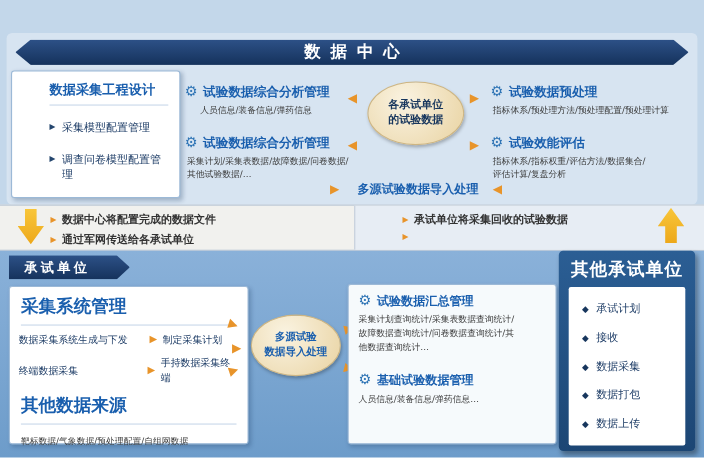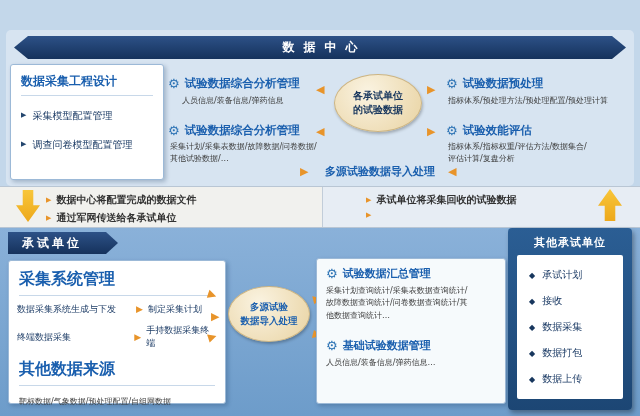--- a/index.html
+++ b/index.html
@@ -11,21 +11,21 @@
   }
   .abs { position:absolute; }
 
   .top-region { background:#d7e4f1; border-radius:5px; }
 
   .ribbon {
     display:flex; align-items:center; justify-content:center;
     background:linear-gradient(180deg,#2d5187,#15325c);
     color:#fff; font-weight:bold;
   }
-  .ribbon-main span { font-size:12px; letter-spacing:9px; text-indent:9px; }
+  .ribbon-main span { font-size:15px; letter-spacing:9px; text-indent:9px; }
   .clip-both { clip-path:polygon(0 50%, 14px 0, calc(100% - 14px) 0, 100% 50%, calc(100% - 14px) 100%, 14px 100%); }
   .clip-right {
     clip-path:polygon(0 0, calc(100% - 12px) 0, 100% 50%, calc(100% - 12px) 100%, 0 100%);
     justify-content:flex-start; padding-left:14px;
   }
   .clip-right span { font-size:12px; letter-spacing:3px; }
 
   .panel {
     background:#fff; border:1px solid #9cb9d7; border-radius:3px;
     box-shadow:2px 2px 4px rgba(23,54,93,.28);
@@ -74,40 +74,40 @@
   .row-left { width:114px; }
   .row .oarrow { font-size:9px; }
   .sec-desc { margin:10px 10px 0; font-size:8px; color:#3c3c3c; }
 
   .modules-panel { background:#f6fafc; border:1px solid #9cb9d7; border-radius:3px; box-shadow:2px 2px 4px rgba(23,54,93,.28); }
 
   .dark-panel {
     background:linear-gradient(180deg,#2b5e94,#1c4674);
     border-radius:4px; box-shadow:2px 3px 5px rgba(0,0,0,.35);
   }
-  .dark-panel-title { text-align:center; color:#fff; font-weight:bold; font-size:11px; padding:7px 0 5px; letter-spacing:1px; }
+  .dark-panel-title { text-align:center; color:#fff; font-weight:bold; font-size:16px; padding:7px 0 5px; letter-spacing:1px; }
   .unit-list {
     margin:0 9px; height:144px; background:#fff; border-radius:2px;
     padding:13px 12px; display:flex; flex-direction:column; justify-content:space-between;
   }
   .unit-item { display:flex; align-items:center; gap:7px; font-size:10px; color:#1d3c66; }
   .diamond { color:#17365d; font-size:8px; }
 </style>
 </head>
 <body>
 
 <div class="stage">
 
   <div class="abs top-region" style="left:6px; top:30px; width:628px; height:156px;"></div>
 
   <div class="abs ribbon ribbon-main clip-both" style="left:14px; top:36px; width:612px; height:23px;">
     <span>数据中心</span>
   </div>
 
-  <div class="abs panel" style="left:10px; top:64px; width:154px; height:116px;">
+  <div class="abs panel" style="left:10px; top:64px; width:154px; height:116px;padding-left:24px;">
     <div class="dp-title">数据采集工程设计</div>
     <div class="dp-items">
       <div class="dp-item">
         <span class="dp-bullet">▶</span>
         <span>采集模型配置管理</span>
       </div>
       <div class="dp-item">
         <span class="dp-bullet">▶</span>
         <span>调查问卷模型配置管理</span>
       </div>

